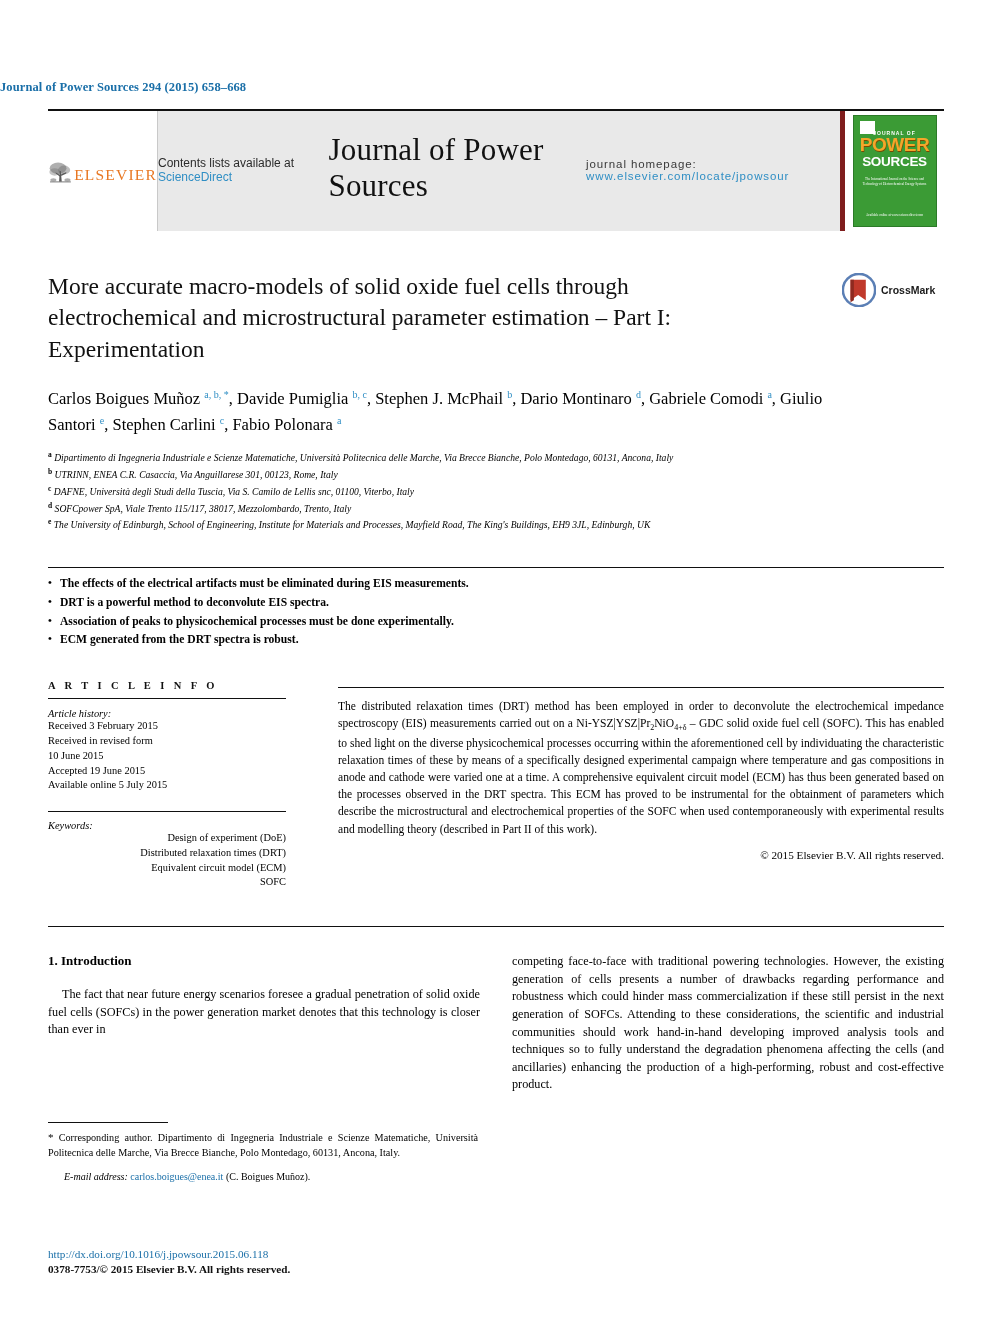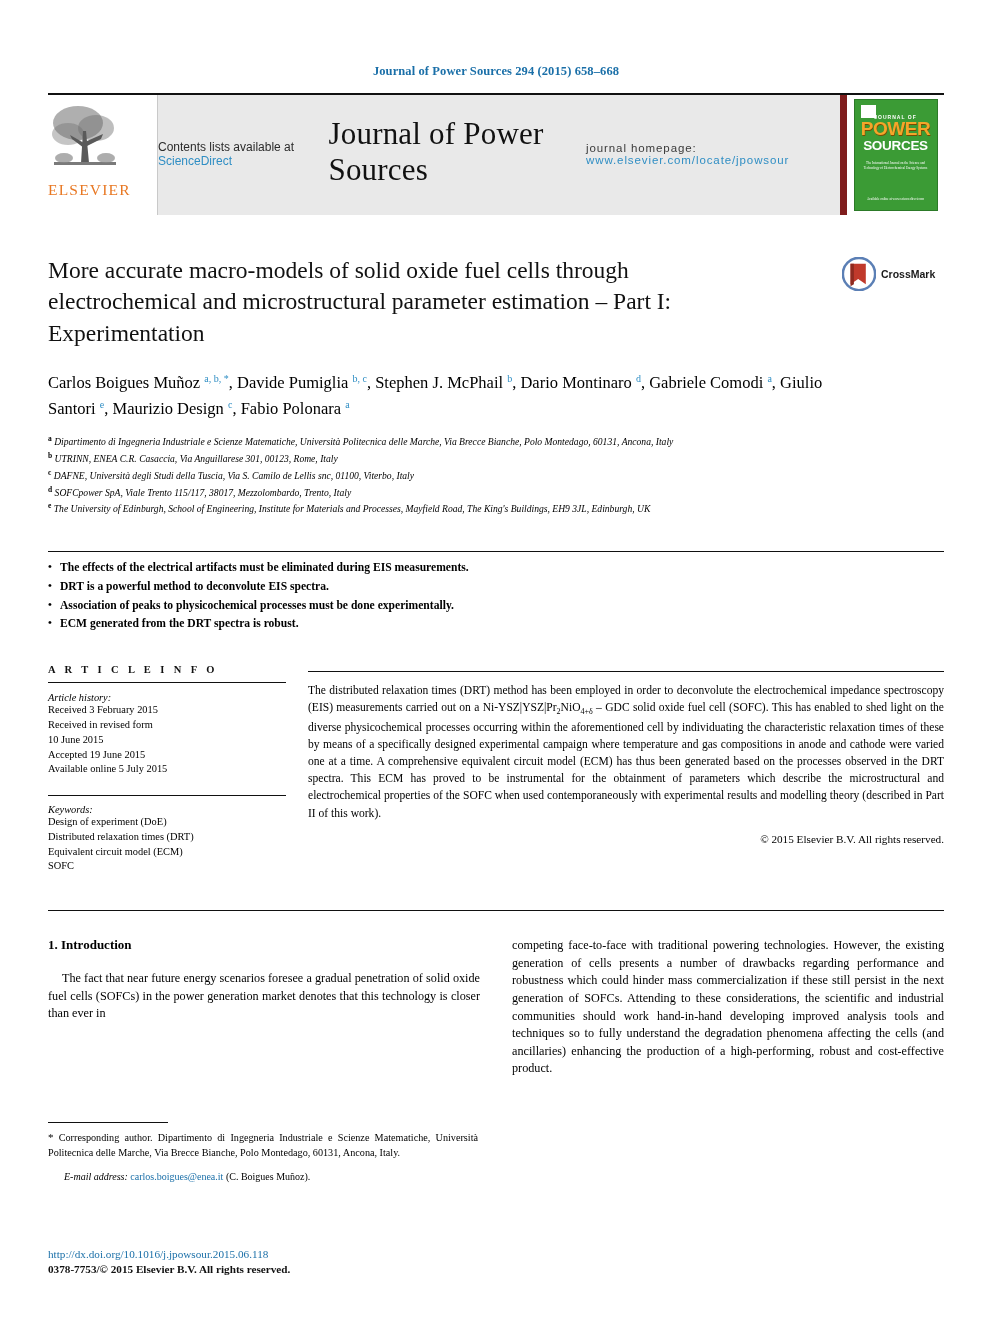--- a/index.html
+++ b/index.html
@@ -11,43 +11,42 @@
     width: 992px; height: 1323px;
     font-family: "Liberation Serif", "DejaVu Serif", serif;
     color: #000;
     position: relative;
     overflow: hidden;
   }
   .page { position: relative; width: 992px; height: 1323px; }
 
   
   .running-head {
-    text-align: center;
     color: #1a6fa8;
     font-family: "Liberation Serif", serif;
     font-weight: bold;
     font-size: 12.5px;
-    padding-top: 64px;
+    padding-top: 80px;
     letter-spacing: .1px;
   }
 
   
   .masthead {
     margin: 14px 48px 0 48px;
     border-top: 2.5px solid #111;
     display: flex;
     align-items: stretch;
     height: 122px;
   }
   .elsevier-logo {
     width: 110px;
     flex: 0 0 110px;
     display: flex;
-    flex-direction: column;
-    align-items: flex-start;
+    flex-direction: row;
+    align-items: center;
     justify-content: flex-start;
     padding-top: 6px;
     border-right: 1px solid #c9c9c9;
   }
   .tree-svg { display:block; }
   .elsevier-word {
     font-family: "Liberation Serif", serif;
     color: #e87722;
     font-size: 15.5px;
     letter-spacing: 1.2px;
@@ -80,21 +79,21 @@
     font-family: "Liberation Sans", sans-serif;
     font-size: 11.5px;
     letter-spacing: .9px;
     color: #3a3a3a;
   }
   .homepage-line .url { color: #2f8ec4; }
   .cover-thumb {
     width: 104px;
     flex: 0 0 104px;
     display:flex; align-items:center; justify-content:center;
-    border-left: 7px solid #7f1d1d;
+    border-left: 5px solid #7f1d1d;
   }
   .cover-inner {
     width: 84px; height: 112px;
     background: #3b9b35;
     border: 1px solid #2c7a28;
     position: relative;
     display: flex; flex-direction: column; align-items: center;
     padding-top: 5px;
   }
   .cover-tinybox { width: 15px; height: 13px; background:#fff; position:absolute; left:6px; top:5px;}
@@ -170,30 +169,30 @@
   .hl-list li:before {
     content: "\2022";
     position: absolute; left: 0; top: -1px;
     font-size: 11px;
   }
 
   
   .info-abs {
     margin: 30px 48px 0 48px;
     display: flex;
-    gap: 22px;
+    gap: 52px;
   }
   .col-info { width: 238px; flex: 0 0 238px; }
   .col-abs { flex: 1 1 auto; }
   .rule-med { border-top: 1.6px solid #111; margin-top: 7px; }
   .hist-title { font-style: italic; font-size: 10.4px; margin-top: 9px; }
   .hist-line { font-size: 10.4px; line-height: 1.42; }
   .kw-sep { border-top: 1px solid #111; margin: 18px 0 0 0; }
   .kw-title { font-style: italic; font-size: 10.4px; margin-top: 8px;}
-  .kw-line { font-size: 10.4px; line-height: 1.42; }
+  .kw-line { font-size: 10.4px; line-height: 1.42; text-align: right; }
   .abs-body {
     font-size: 11.55px;
     line-height: 1.49;
     text-align: justify;
     margin-top: 10px;
   }
   .abs-copy {
     font-size: 11.2px;
     text-align: right;
     margin-top: 11px;
@@ -294,21 +293,21 @@
     </div>
   </div>
 
   <div class="authors">
     <span><span>Carlos Boigues Muñoz</span> <sup>a, b, *</sup>,</span>
     <span><span>Davide Pumiglia</span> <sup>b, c</sup>,</span>
     <span><span>Stephen J. McPhail</span> <sup>b</sup>,</span>
     <span><span>Dario Montinaro</span> <sup>d</sup>,</span>
     <span><span>Gabriele Comodi</span> <sup>a</sup>,</span>
     <span><span>Giulio Santori</span> <sup>e</sup>,</span>
-    <span><span>Maurizio Design</span> <sup>c</sup>,</span>
+    <span><span>Stephen Carlini</span> <sup>c</sup>,</span>
     <span><span>Fabio Polonara</span> <sup>a</sup></span>
   </div>
 
   <div class="aff">
     <div><sup>a</sup> <span>Dipartimento di Ingegneria Industriale e Scienze Matematiche, Università Politecnica delle Marche, Via Brecce Bianche, Polo Montedago, 60131, Ancona, Italy</span></div>
     <div><sup>b</sup> <span>UTRINN, ENEA C.R. Casaccia, Via Anguillarese 301, 00123, Rome, Italy</span></div>
     <div><sup>c</sup> <span>DAFNE, Università degli Studi della Tuscia, Via S. Camilo de Lellis snc, 01100, Viterbo, Italy</span></div>
     <div><sup>d</sup> <span>SOFCpower SpA, Viale Trento 115/117, 38017, Mezzolombardo, Trento, Italy</span></div>
     <div><sup>e</sup> <span>The University of Edinburgh, School of Engineering, Institute for Materials and Processes, Mayfield Road, The King's Buildings, EH9 3JL, Edinburgh, UK</span></div>
   </div>

